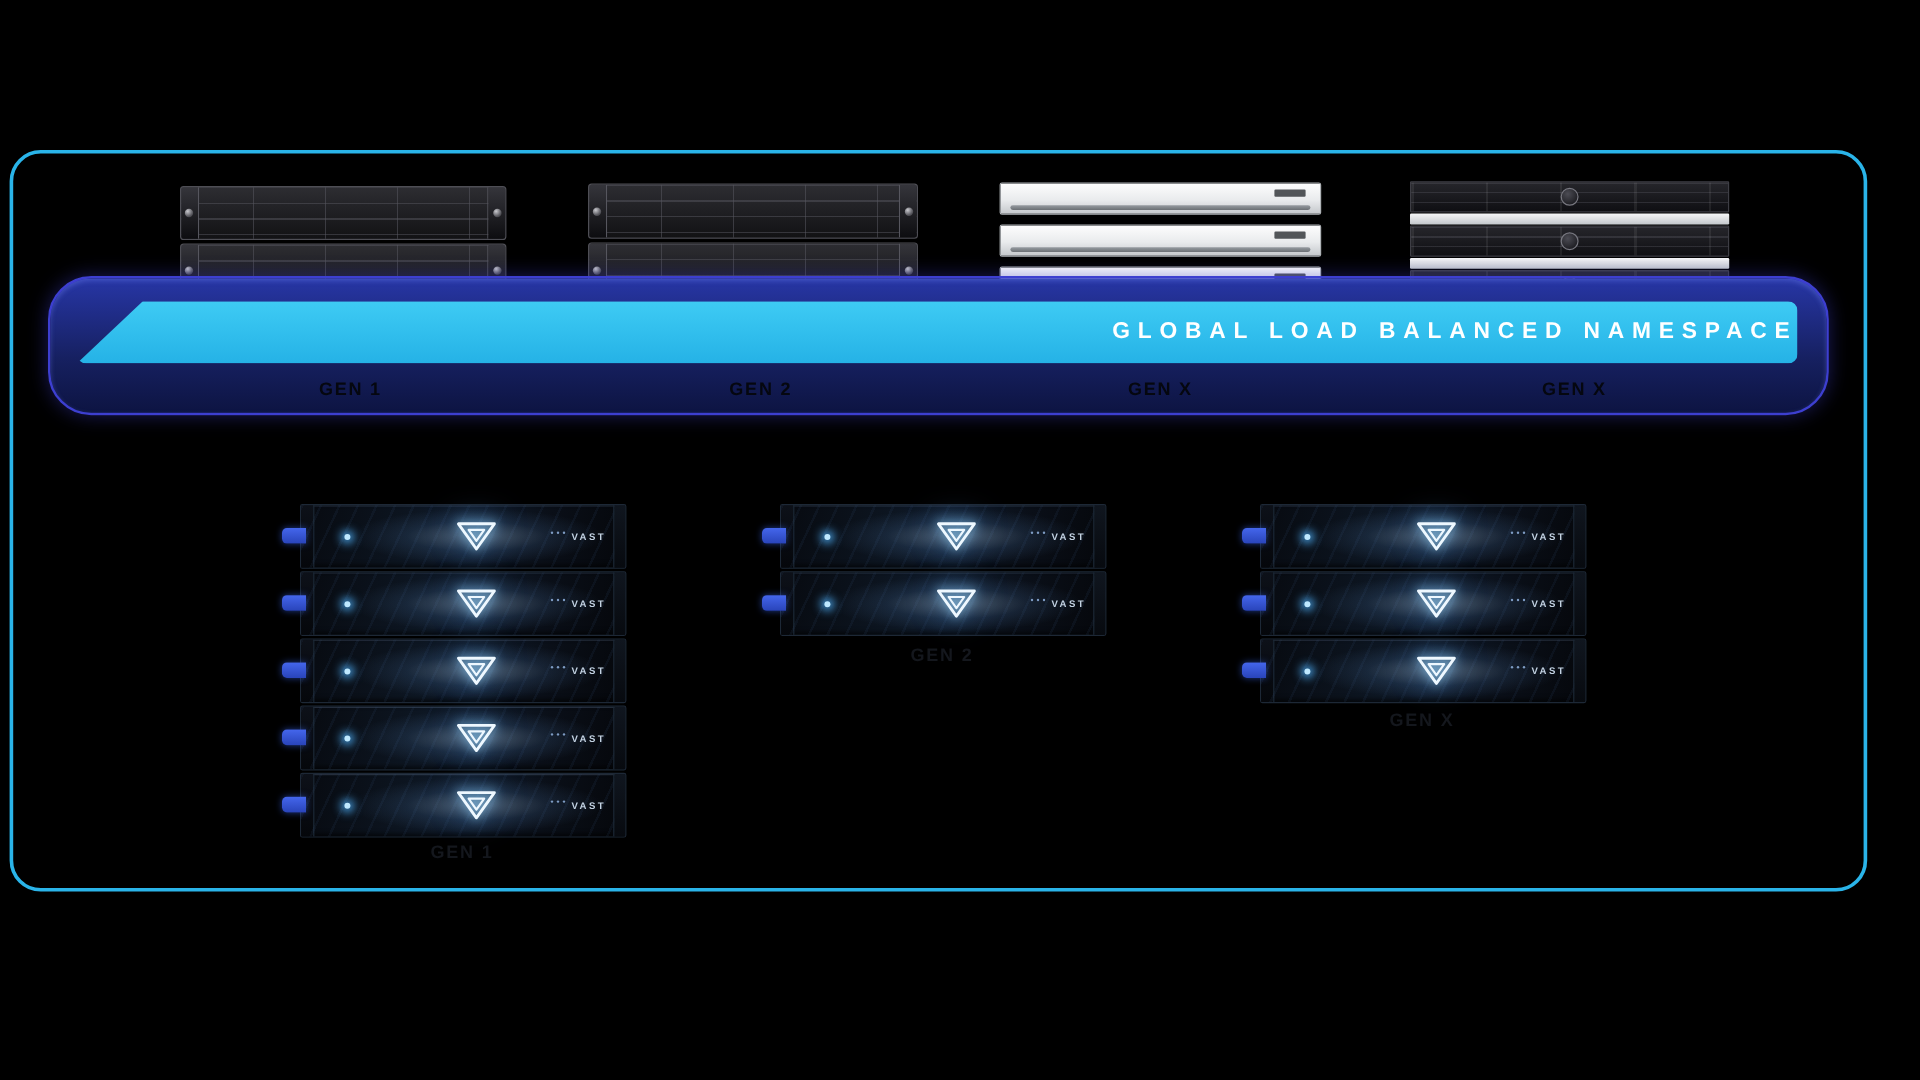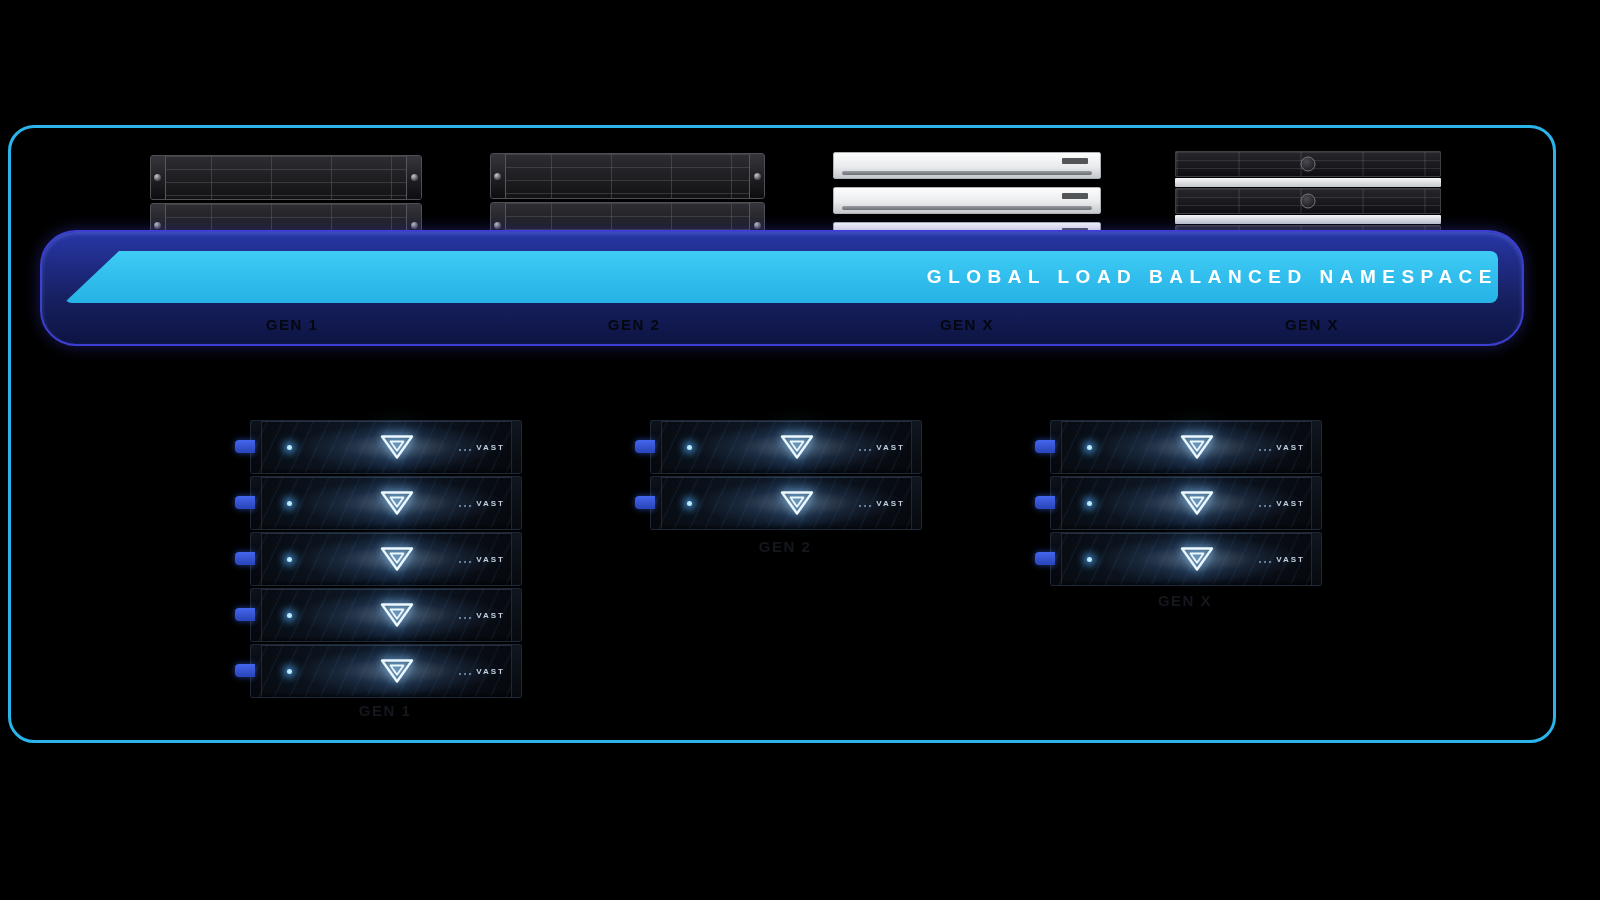--- a/index.html
+++ b/index.html
@@ -74,21 +74,21 @@
     background:repeating-linear-gradient(115deg, rgba(45,70,105,.14) 0 2px, rgba(0,0,0,0) 2px 14px);}
   .vglow{position:absolute;left:54%;top:50%;width:210px;height:46px;transform:translate(-50%,-50%);
     background:radial-gradient(ellipse closest-side, rgba(200,230,255,.32), rgba(110,170,240,.12) 55%, rgba(0,0,0,0) 100%);}
   .tab{position:absolute;left:-16px;top:19px;width:20px;height:13px;border-radius:4px 0 0 4px;
     background:linear-gradient(180deg,#4466ec, var(--tab_blue,#2944ba));
     box-shadow:0 0 6px rgba(60,110,255,.55);}
   .led{position:absolute;left:36px;top:24px;width:5px;height:5px;border-radius:50%;
     background:var(--led,#bfe9ff);box-shadow:0 0 8px 3px rgba(80,180,255,.9);}
   .vlogo{position:absolute;left:54%;top:50%;transform:translate(-50%,-50%);line-height:0;
     filter:drop-shadow(0 0 5px rgba(150,215,255,.95)) drop-shadow(0 0 12px rgba(90,170,255,.5));}
-  .brandrow{position:absolute;right:16px;top:22px;display:flex;align-items:flex-end;gap:5px;}
+  .brandrow{position:absolute;right:16px;top:22px;display:flex;align-items:flex-start;gap:5px;}
   .dots{position:relative;width:12px;height:3px;}
   .dots::before{content:'';position:absolute;left:0;top:0;width:2px;height:2px;border-radius:50%;
     background:#7e9cc4;box-shadow:5px 0 0 #7e9cc4, 10px 0 0 #7e9cc4;}
   .brand{font-size:8px;font-weight:bold;letter-spacing:2px;color:#c3d2e2;}
 
   .stack-label{position:absolute;width:270px;text-align:center;z-index:2;
     color:#14171d;font-weight:bold;font-size:15px;letter-spacing:1.5px;}
 </style>
 </head>
 <body>

